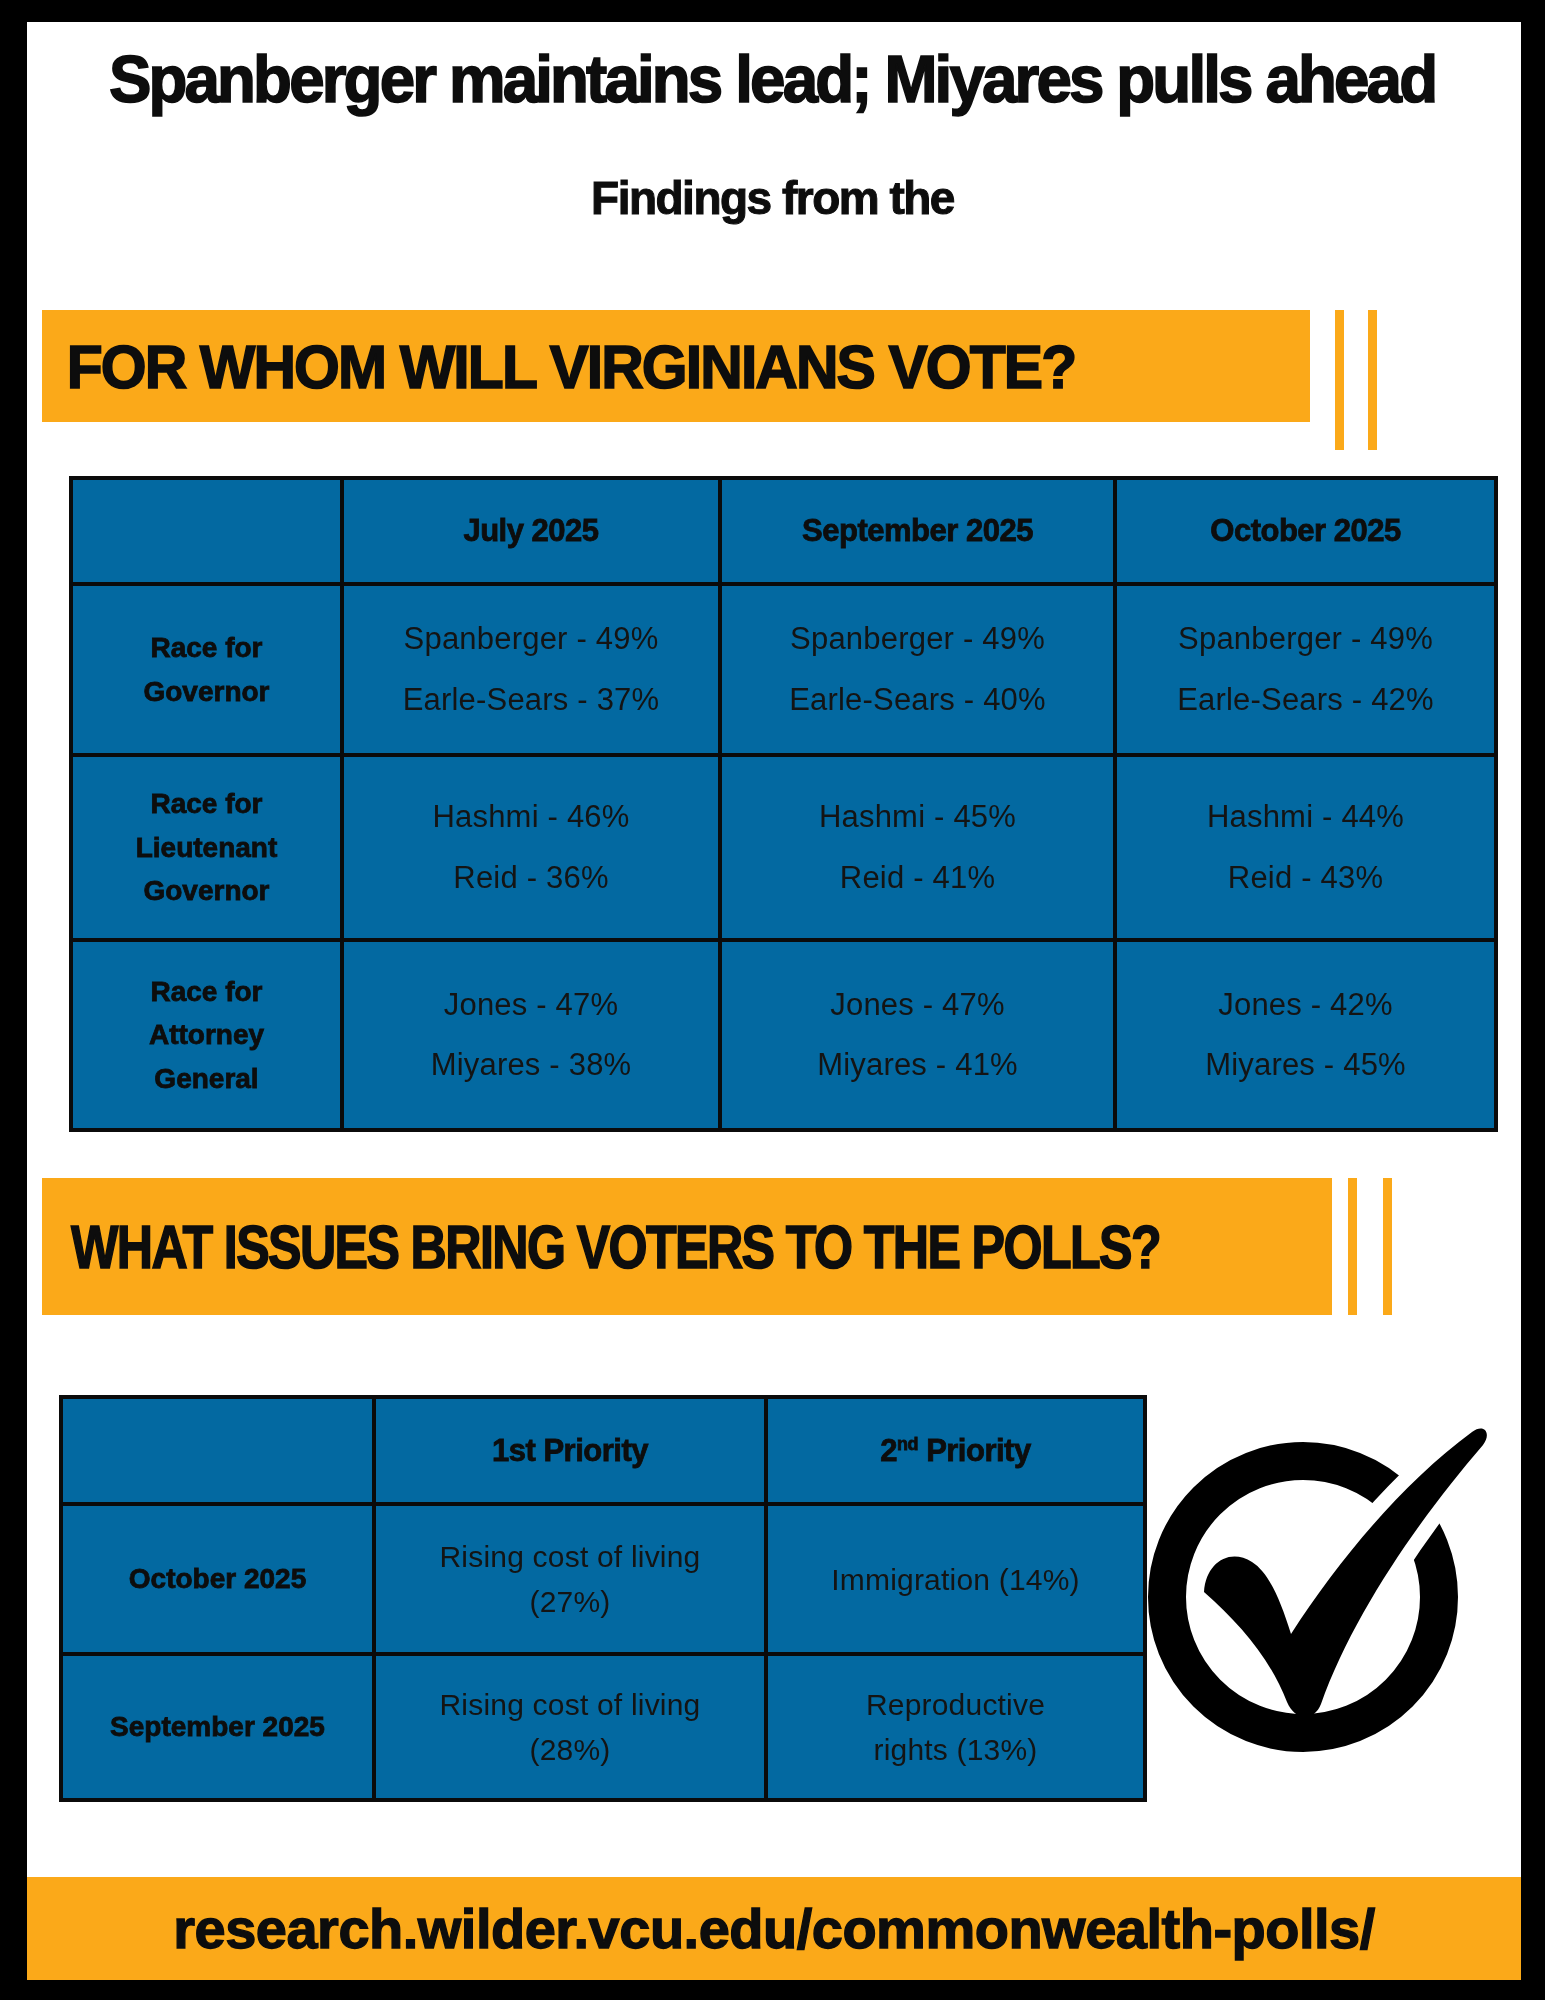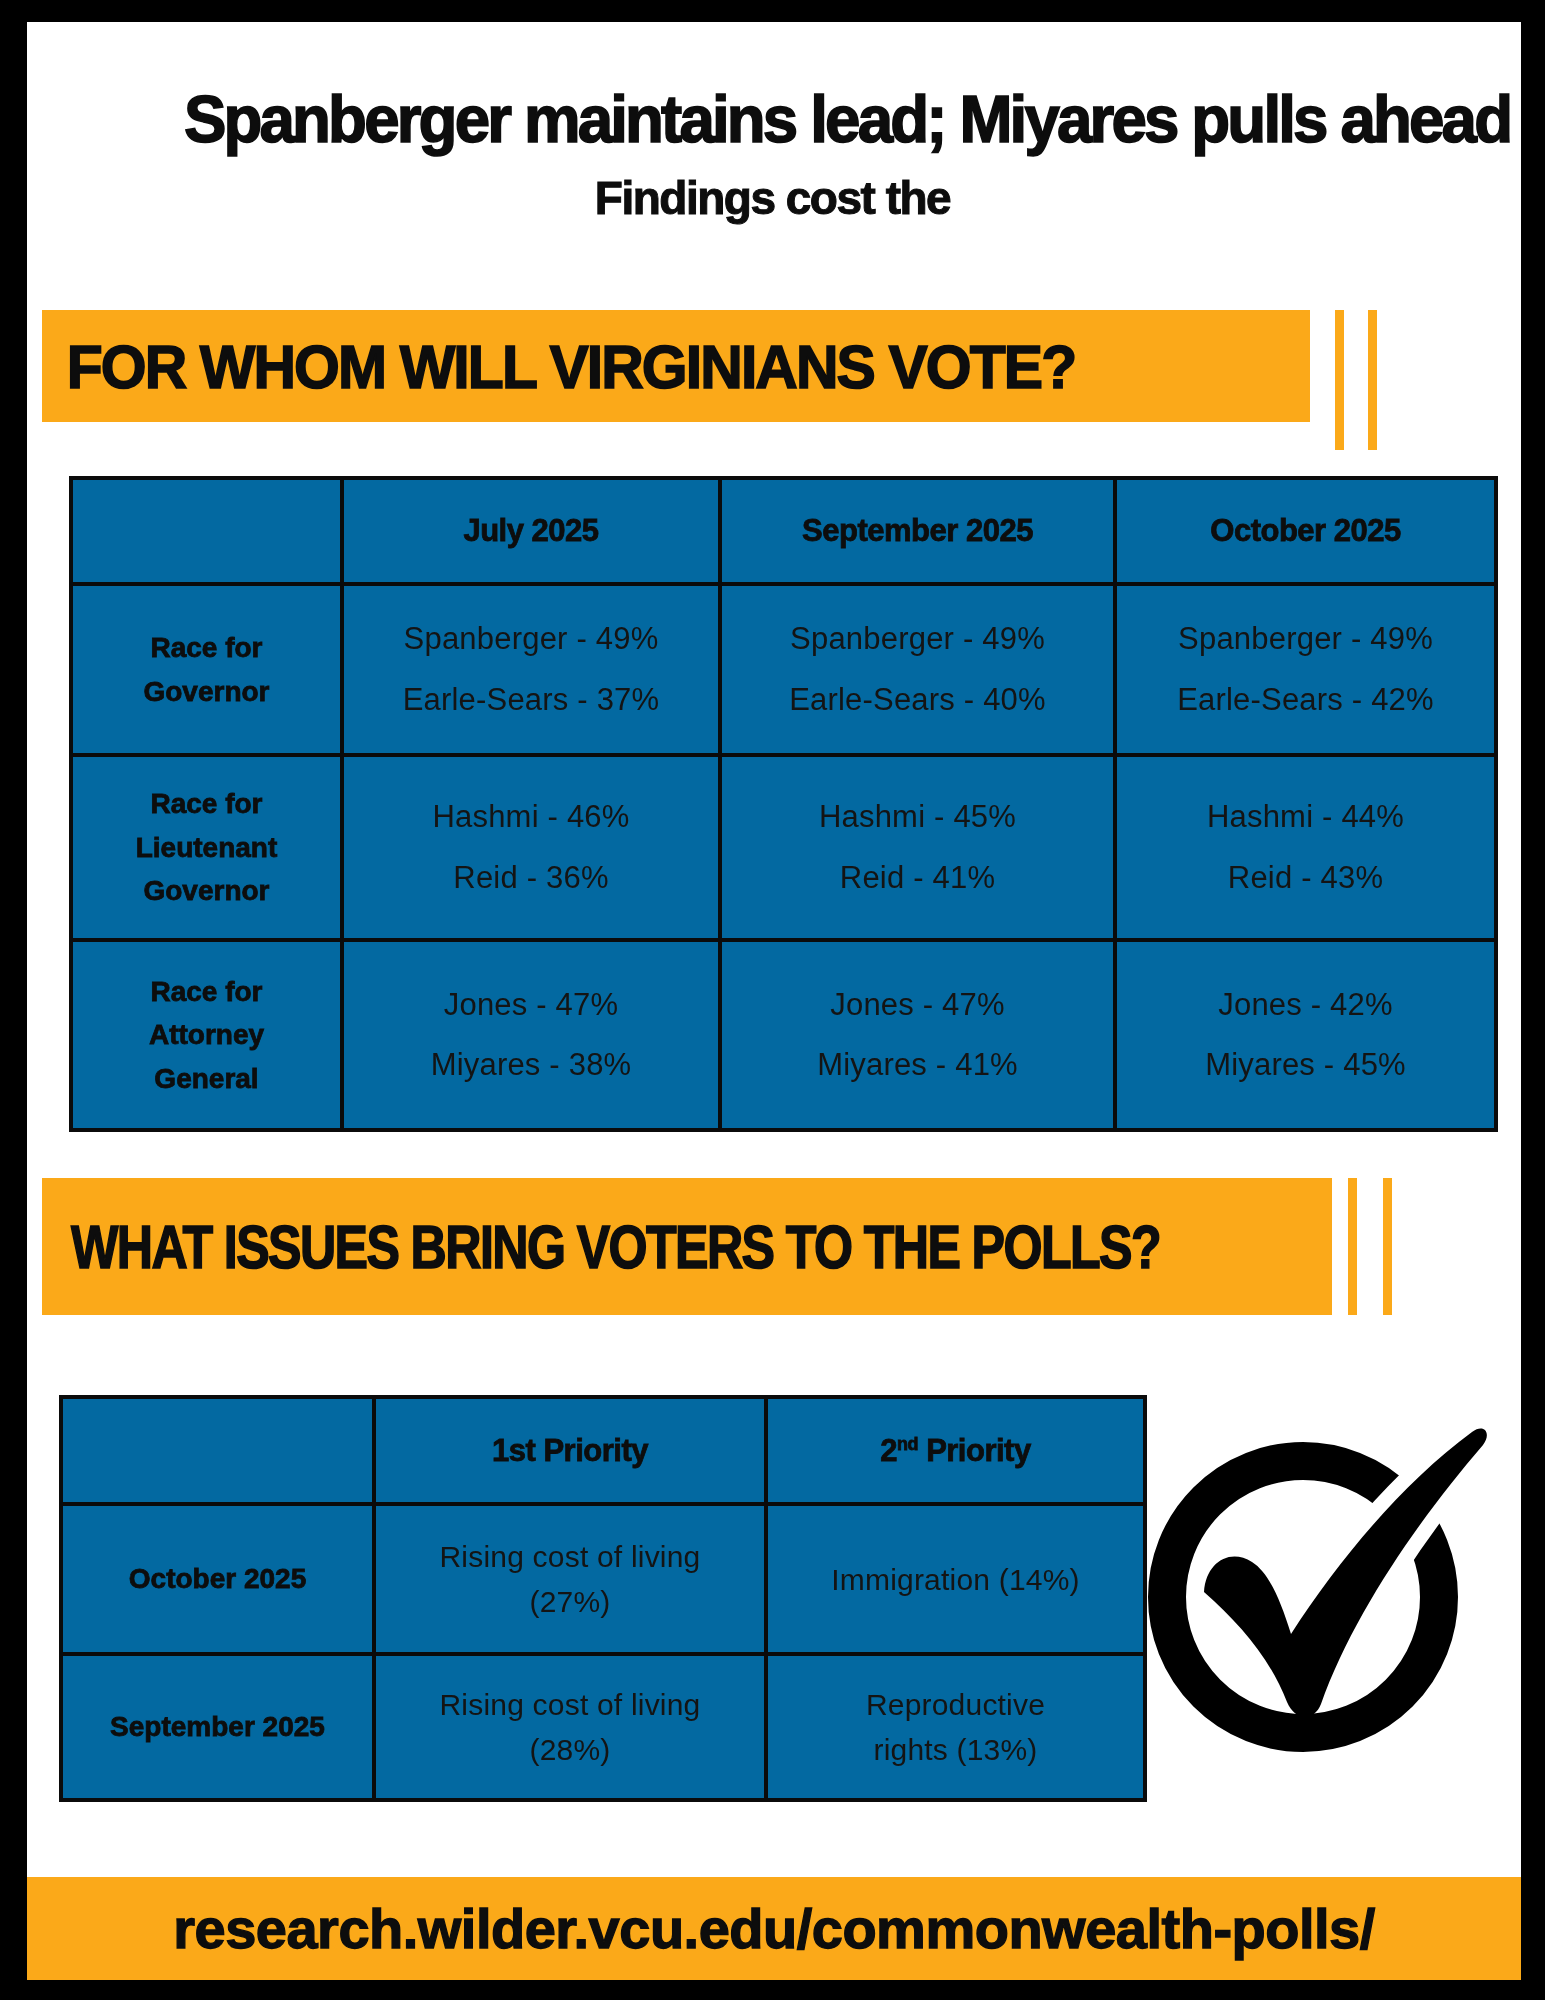--- a/index.html
+++ b/index.html
@@ -6,21 +6,21 @@
   body{
     width:1545px;height:2000px;background:#000;position:relative;
     font-family:"Liberation Sans",sans-serif;color:#0d0d0d;overflow:hidden;
   }
   .inner-sheet{
     position:absolute;left:27px;top:22px;width:1494px;height:1958px;background:#ffffff;
   }
   
   .title-wrap{
     position:absolute;left:0;top:44px;width:1545px;
-    display:flex;justify-content:flex-end;margin-top:40px;
+    display:flex;justify-content:center;
   }
   .title-text{
     font-size:67px;font-weight:bold;letter-spacing:-3px;white-space:nowrap;
     transform:scaleX(0.95);transform-origin:center;
     -webkit-text-stroke:1.6px #0d0d0d;line-height:1.05;
   }
   .subtitle{
     position:absolute;left:0;top:170px;width:1545px;text-align:center;
     font-size:46px;font-weight:bold;letter-spacing:-1.5px;line-height:1.24;
     -webkit-text-stroke:1px #0d0d0d;
@@ -73,21 +73,21 @@
 </head>
 <body>
 
 <div class="inner-sheet"></div>
 
 <div class="title-wrap">
   <span class="title-text">Spanberger maintains lead; Miyares pulls ahead</span>
 </div>
 
 <div class="subtitle">
-  <div>Findings cost the</div>
+  <div>Findings from the</div>
 </div>
 
 <div class="banner banner1 accent-bg" style="background: rgb(251, 169, 25);">
   <span class="banner-text">FOR WHOM WILL VIRGINIANS VOTE?</span>
 </div>
 <div class="accent-bar accent-bg" style="left: 1335px; top: 310px; height: 140px; background: rgb(251, 169, 25);"></div>
 <div class="accent-bar accent-bg" style="left: 1368px; top: 310px; height: 140px; background: rgb(251, 169, 25);"></div>
 
 <table class="ptable t1">
   <colgroup>

